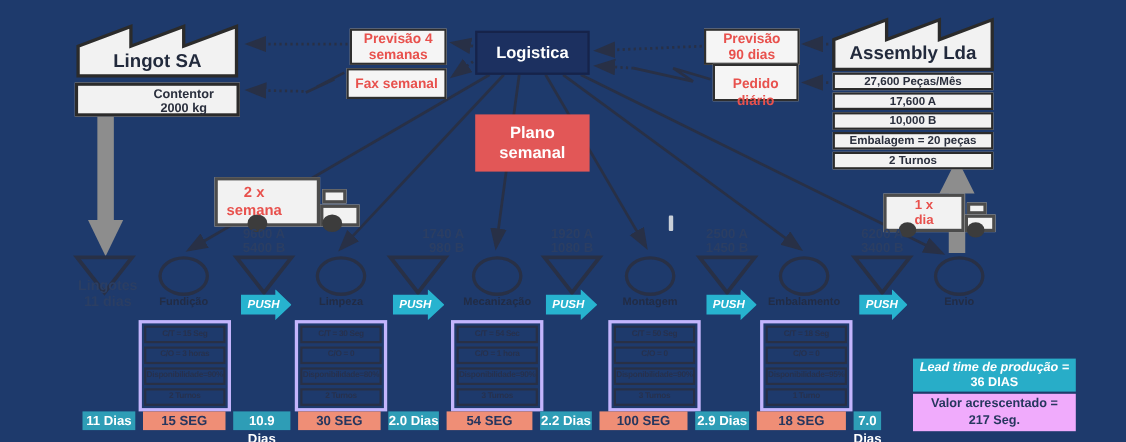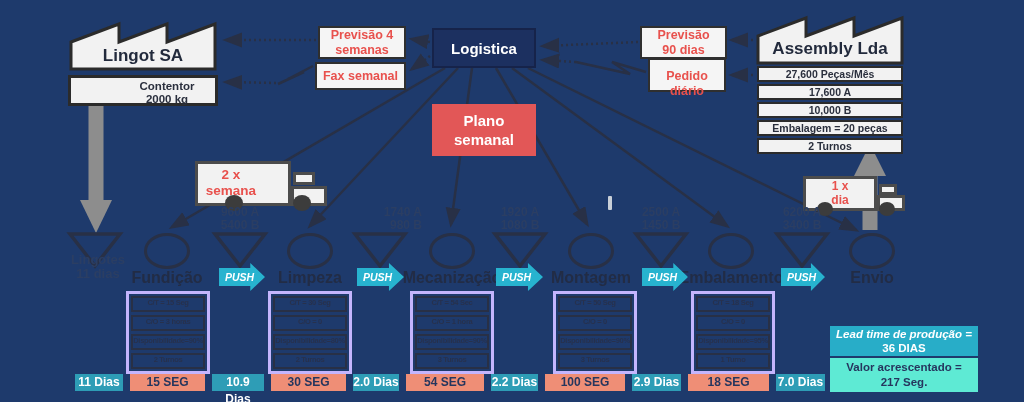--- a/index.html
+++ b/index.html
@@ -20,38 +20,38 @@
   .logistica{background:#1c3060;border:2px solid #16234a;box-sizing:border-box;color:#fff;
              font-weight:bold;font-size:15px;}
   .plano{background:#e25757;color:#fff;font-weight:bold;font-size:15px;line-height:1.3;}
   
   .truck-part{position:absolute;background:#f2f2f2;border:3px solid #4c4c4c;box-sizing:border-box;}
   .wheel{position:absolute;background:#3c3c3c;border-radius:50%;}
   .truck-label{position:absolute;color:#e8514d;font-weight:bold;text-align:center;line-height:1.2;}
   
   .proc-circle{position:absolute;width:46px;height:36px;border:3.5px solid #283046;border-radius:50%;
                box-sizing:border-box;}
-  .proc-name{position:absolute;width:120px;text-align:center;color:#222c45;font-weight:bold;font-size:16px;}
+  .proc-name{position:absolute;width:120px;text-align:center;color:#222c45;font-weight:bold;font-size:10px;}
   .inv-label{position:absolute;width:84px;text-align:center;color:#2b3e63;font-weight:bold;
              font-size:12px;line-height:1.08;}
   .databox{position:absolute;width:84px;border:3px solid #c4b5fd;box-sizing:border-box;padding:2px;}
   .datarow{border:2px solid #283046;height:12px;line-height:10px;margin-bottom:3px;text-align:center;
            color:#27314d;font-weight:bold;font-size:7.5px;letter-spacing:-0.3px;white-space:nowrap;overflow:hidden;}
   .datarow:last-child{margin-bottom:0;}
   .push{position:absolute;height:28px;background:#27b3cf;color:#fff;font-weight:bold;font-style:italic;
         font-size:10.5px;line-height:28px;padding-left:6px;box-sizing:border-box;
         clip-path:polygon(0% 18%,68% 18%,68% 0%,100% 50%,68% 100%,68% 82%,0% 82%);}
   
   .timeline{position:absolute;left:75px;top:374px;display:flex;gap:7px;height:17px;}
   .tl{height:17px;line-height:17px;text-align:center;font-weight:bold;font-size:12px;}
   .tl.wait{background:#2e9db6;color:#ffffff;}
   .tl.work{background:#ef8e76;color:#26365e;}
   .lead{background:#28adc8;color:#fff;font-weight:bold;font-size:11.5px;line-height:1.25;}
   .lead .l1{font-style:italic;}
-  .valor{background:#5eead4;color:#26365e;font-weight:bold;font-size:11.5px;line-height:1.3;}
+  .valor{background:#f0abfc;color:#26365e;font-weight:bold;font-size:11.5px;line-height:1.3;}
 </style>
 </head>
 <body>
 
 <div class="stage">
 
   <svg class="abs" style="left:0;top:0;" width="1024" height="402" viewBox="0 0 1024 402">
     <defs>
       <marker id="ah" markerWidth="9" markerHeight="8" refX="6.5" refY="3" orient="auto">
         <path d="M0,0 L8,3 L0,6 z" fill="#283046"></path>
@@ -259,21 +259,21 @@
     <div class="tl wait" style="width:48px;">11 Dias</div>
     <div class="tl work" style="width:75px;">15 SEG</div>
     <div class="tl wait" style="width:52px;">10.9 Dias</div>
     <div class="tl work" style="width:75px;">30 SEG</div>
     <div class="tl wait" style="width:46px;">2.0 Dias</div>
     <div class="tl work" style="width:78px;">54 SEG</div>
     <div class="tl wait" style="width:47px;">2.2 Dias</div>
     <div class="tl work" style="width:80px;">100 SEG</div>
     <div class="tl wait" style="width:49px;">2.9 Dias</div>
     <div class="tl work" style="width:81px;">18 SEG</div>
-    <div class="tl wait" style="width:49px;">7.0 Dias</div>
+    <div class="tl wait" style="width:25px;">7.0 Dias</div>
   </div>
 
   <div class="abs center lead" style="left:830px;top:326px;width:148px;height:30px;">
     <div>
       <span class="l1" style="display:block;">Lead time de produção =</span>
       <span style="display:block;">36 DIAS</span>
     </div>
   </div>
   <div class="abs center valor" style="left:830px;top:358px;width:148px;height:34px;">
     <div>

